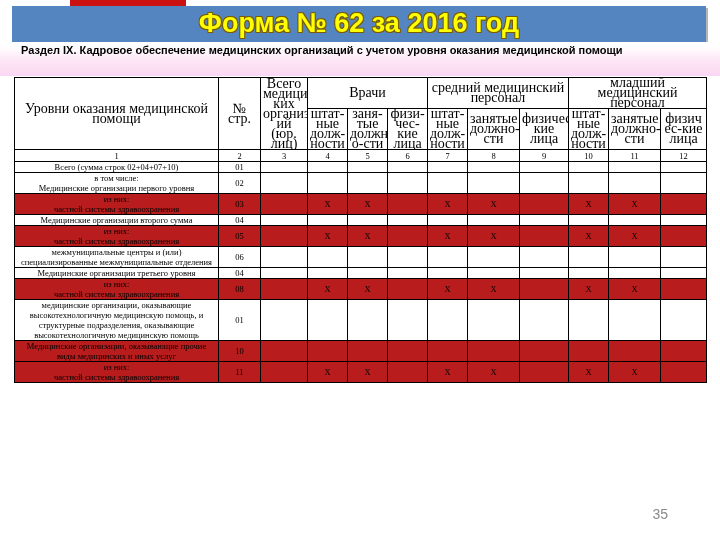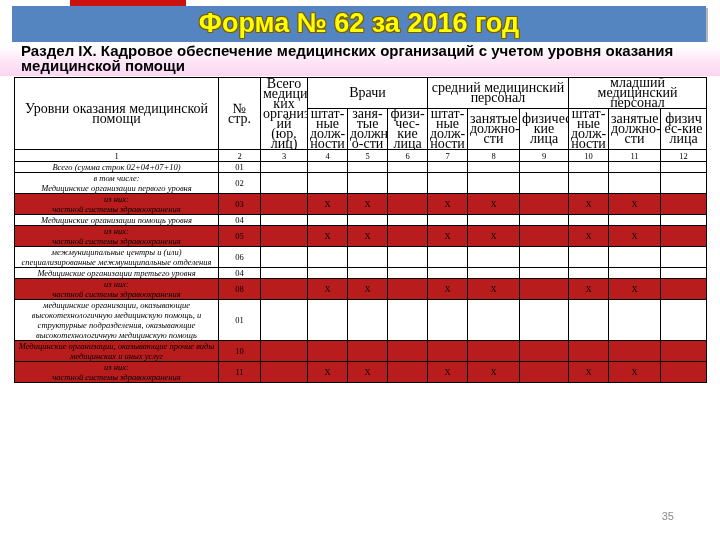--- a/index.html
+++ b/index.html
@@ -55,21 +55,21 @@
     left: 0px; top: 42px;
     width: 720px; height: 34px;
     background: linear-gradient(to bottom, #ffffff 0%, #ffffff 12%, #fde6f6 55%, #fbd7f2 100%);
   }
   #subtitle-text {
     position: absolute;
     left: 21px; top: 43px;
     width: 680px;
     font-family: "Liberation Sans", sans-serif;
     font-weight: bold;
-    font-size: 15px;
+    font-size: 11px;
     color: #000000;
     line-height: 15px;
   }
 
   
   #form-table {
     position: absolute;
     left: 14px; top: 77px;
     width: 692px;
     border-collapse: collapse;
@@ -88,33 +88,32 @@
     line-height: 10px;
     overflow: hidden;
   }
   #form-table th.grp { font-size: 14px; }
   #form-table th.sub { font-size: 14px; }
   td.rowlabel {
     text-align: left;
     font-size: 9px;
     line-height: 11px;
     padding: 1px 2px 1px 3px;
-    font-style: italic;
   }
   td.rowlabel.indent { padding-left: 14px; }
   td.numcol { font-size: 9.5px; margin-left: 24px; }
   tr.numrow td { font-size: 9.5px; height: 11px; }
   tr.hl td { background: #b91c1c; }
   td.xcell { font-size: 9px; }
 
   #page-number {
     position: absolute;
-    right: 18px; bottom: 18px;
+    right: 24px; bottom: 18px;
     font-family: "Liberation Sans", sans-serif;
-    font-size: 11px;
+    font-size: 14px;
     color: #8a8a8a;
   }
 </style>
 </head>
 <body>
 
 <div id="slide">
 
   <div id="red-bar"></div>
 
@@ -212,21 +211,21 @@
           <td class="xcell">X</td>
           <td class="xcell"></td>
           <td class="xcell">X</td>
           <td class="xcell">X</td>
           <td class="xcell"></td>
           <td class="xcell">X</td>
           <td class="xcell">X</td>
           <td class="xcell"></td>
         </tr>
         <tr>
-          <td class="rowlabel">Медицинские организации помощь уровня</td>
+          <td class="rowlabel">Медицинские организации второго сумма</td>
           <td class="numcol">04</td>
           <td class="xcell"></td>
           <td class="xcell"></td>
           <td class="xcell"></td>
           <td class="xcell"></td>
           <td class="xcell"></td>
           <td class="xcell"></td>
           <td class="xcell"></td>
           <td class="xcell"></td>
           <td class="xcell"></td>

